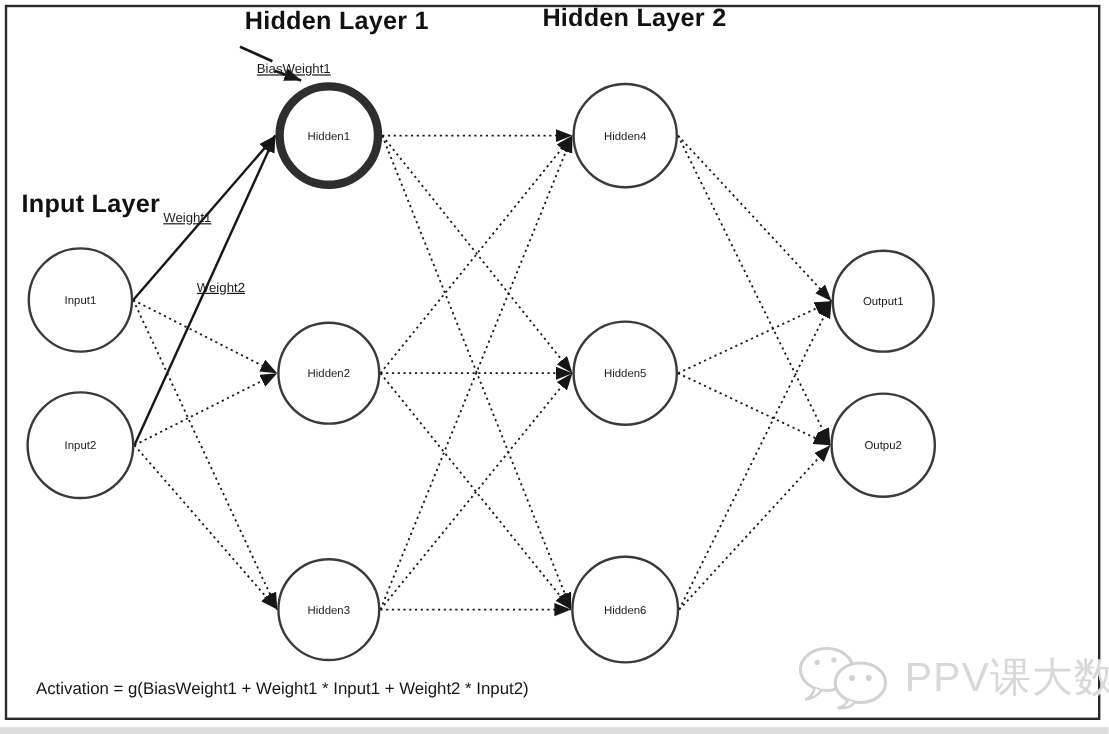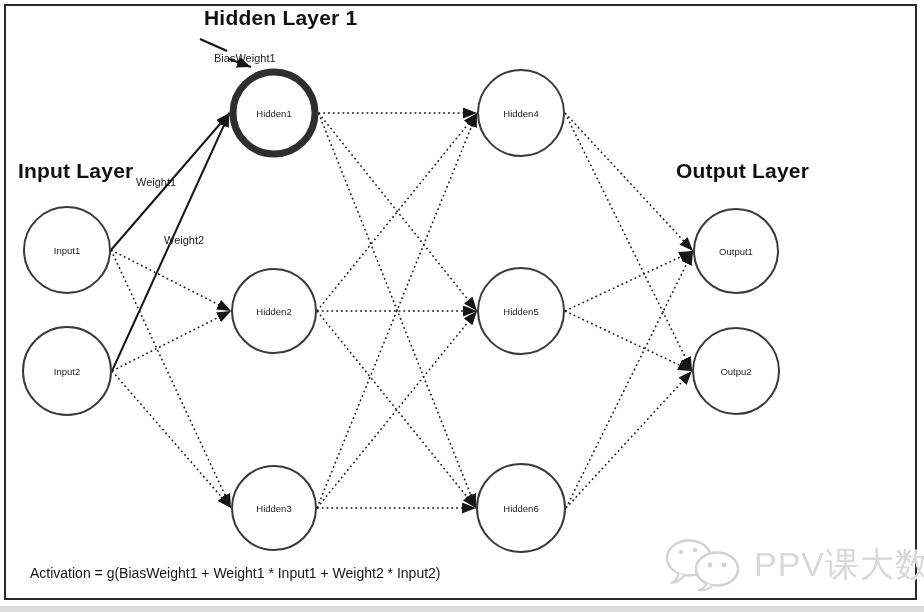--- a/index.html
+++ b/index.html
@@ -12,21 +12,21 @@
     border:2px solid #2a2a2a;background:#ffffff;box-sizing:border-box;
   }
   #bottom-strip{
     position:absolute;left:0;top:606px;width:924px;height:6px;background:#dcdcdc;
   }
   #diagram-svg{position:absolute;left:0;top:0;width:924px;height:612px;}
   .layer-title{
     position:absolute;font-size:21px;color:#111;white-space:nowrap;letter-spacing:0.2px;font-weight:bold;
   }
   .edge-label{
-    position:absolute;font-size:11px;color:#1c1c1c;white-space:nowrap;
+    position:absolute;font-size:11px;color:#1c1c1c;white-space:nowrap;text-decoration:underline;
   }
   #formula-text{
     position:absolute;left:30px;top:565px;font-size:14px;color:#161616;white-space:nowrap;
   }
   #watermark{
     position:absolute;left:664px;top:538px;display:flex;align-items:center;gap:8px;
   }
   #watermark-text{
     font-size:34px;color:#d8d8d8;letter-spacing:1px;white-space:nowrap;
     text-shadow:1px 1px 1px #ffffff;
@@ -84,21 +84,21 @@
       <circle cx="521" cy="508" r="44" fill="#ffffff" stroke="#3a3a3a" stroke-width="2"></circle>
       <text x="521" y="511.5" text-anchor="middle" font-family="&quot;Liberation Sans&quot;, sans-serif" font-size="9.5" fill="#1c1c1c">Hidden6</text>
       <circle cx="736" cy="251" r="42" fill="#ffffff" stroke="#3a3a3a" stroke-width="2"></circle>
       <text x="736" y="254.5" text-anchor="middle" font-family="&quot;Liberation Sans&quot;, sans-serif" font-size="9.5" fill="#1c1c1c">Output1</text>
       <circle cx="736" cy="371" r="43" fill="#ffffff" stroke="#3a3a3a" stroke-width="2"></circle>
       <text x="736" y="374.5" text-anchor="middle" font-family="&quot;Liberation Sans&quot;, sans-serif" font-size="9.5" fill="#1c1c1c">Outpu2</text>
     </svg>
 
   <div class="layer-title" style="left:18px;top:159px">Input Layer</div>
   <div class="layer-title" style="left:204px;top:6px">Hidden Layer 1</div>
-  <div class="layer-title" style="left:676px;top:159px">Output Layer</div>
+  <div class="layer-title" style="left:452px;top:4px">Hidden Layer 2</div>
 
   <div class="edge-label" style="left:214px;top:52px">BiasWeight1</div>
   <div class="edge-label" style="left:136px;top:176px">Weight1</div>
   <div class="edge-label" style="left:164px;top:234px">Weight2</div>
 
   <div id="formula-text">Activation = g(BiasWeight1 + Weight1 * Input1 + Weight2 * Input2)</div>
 
   <div id="watermark">
     <svg width="82" height="54" viewBox="0 0 82 54">
       <g fill="#ffffff" stroke="#d2d2d2" stroke-width="2.5">

